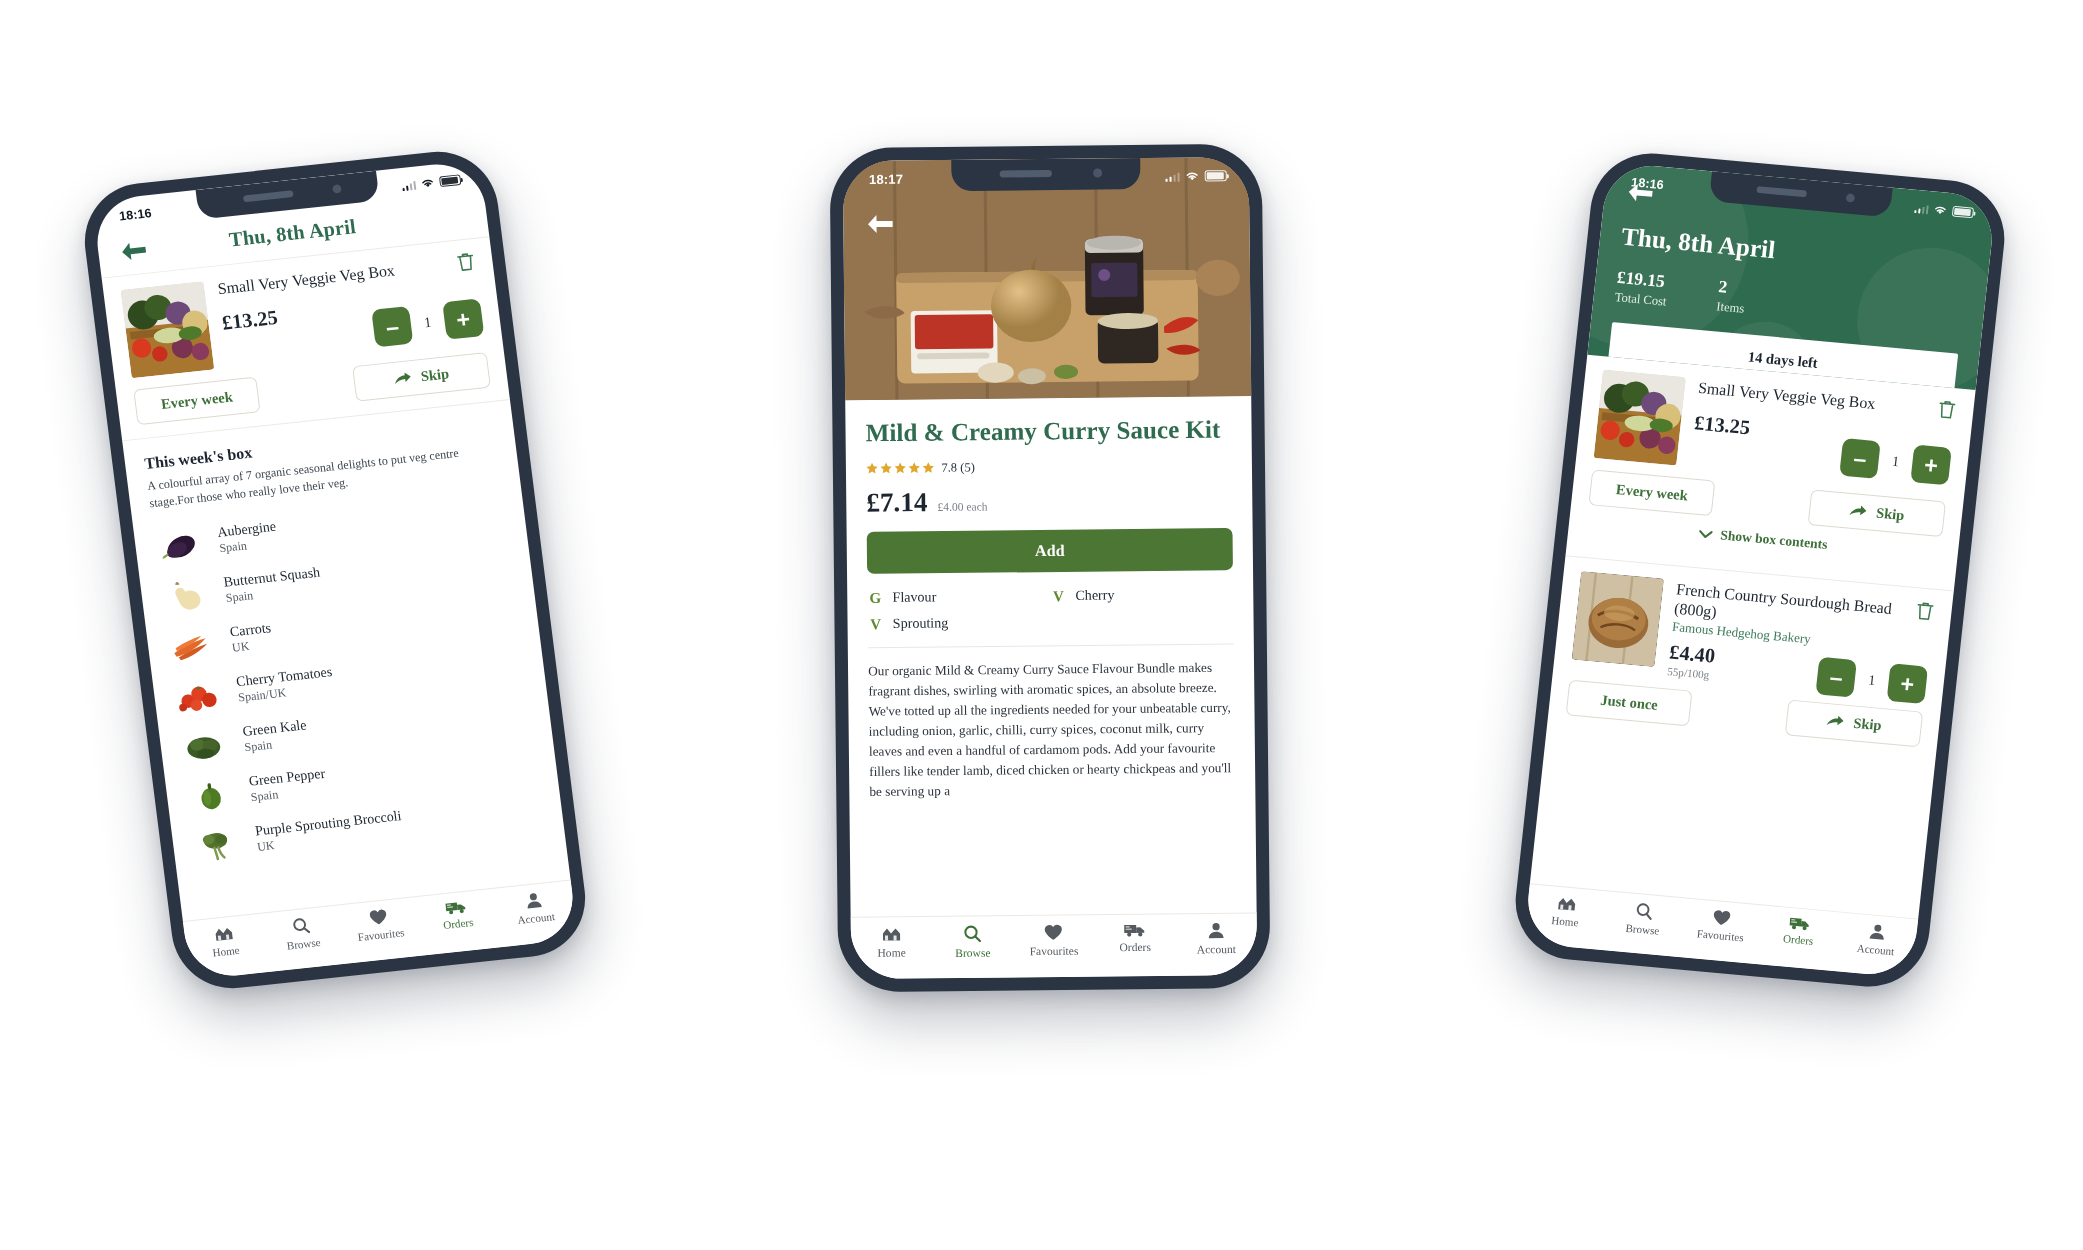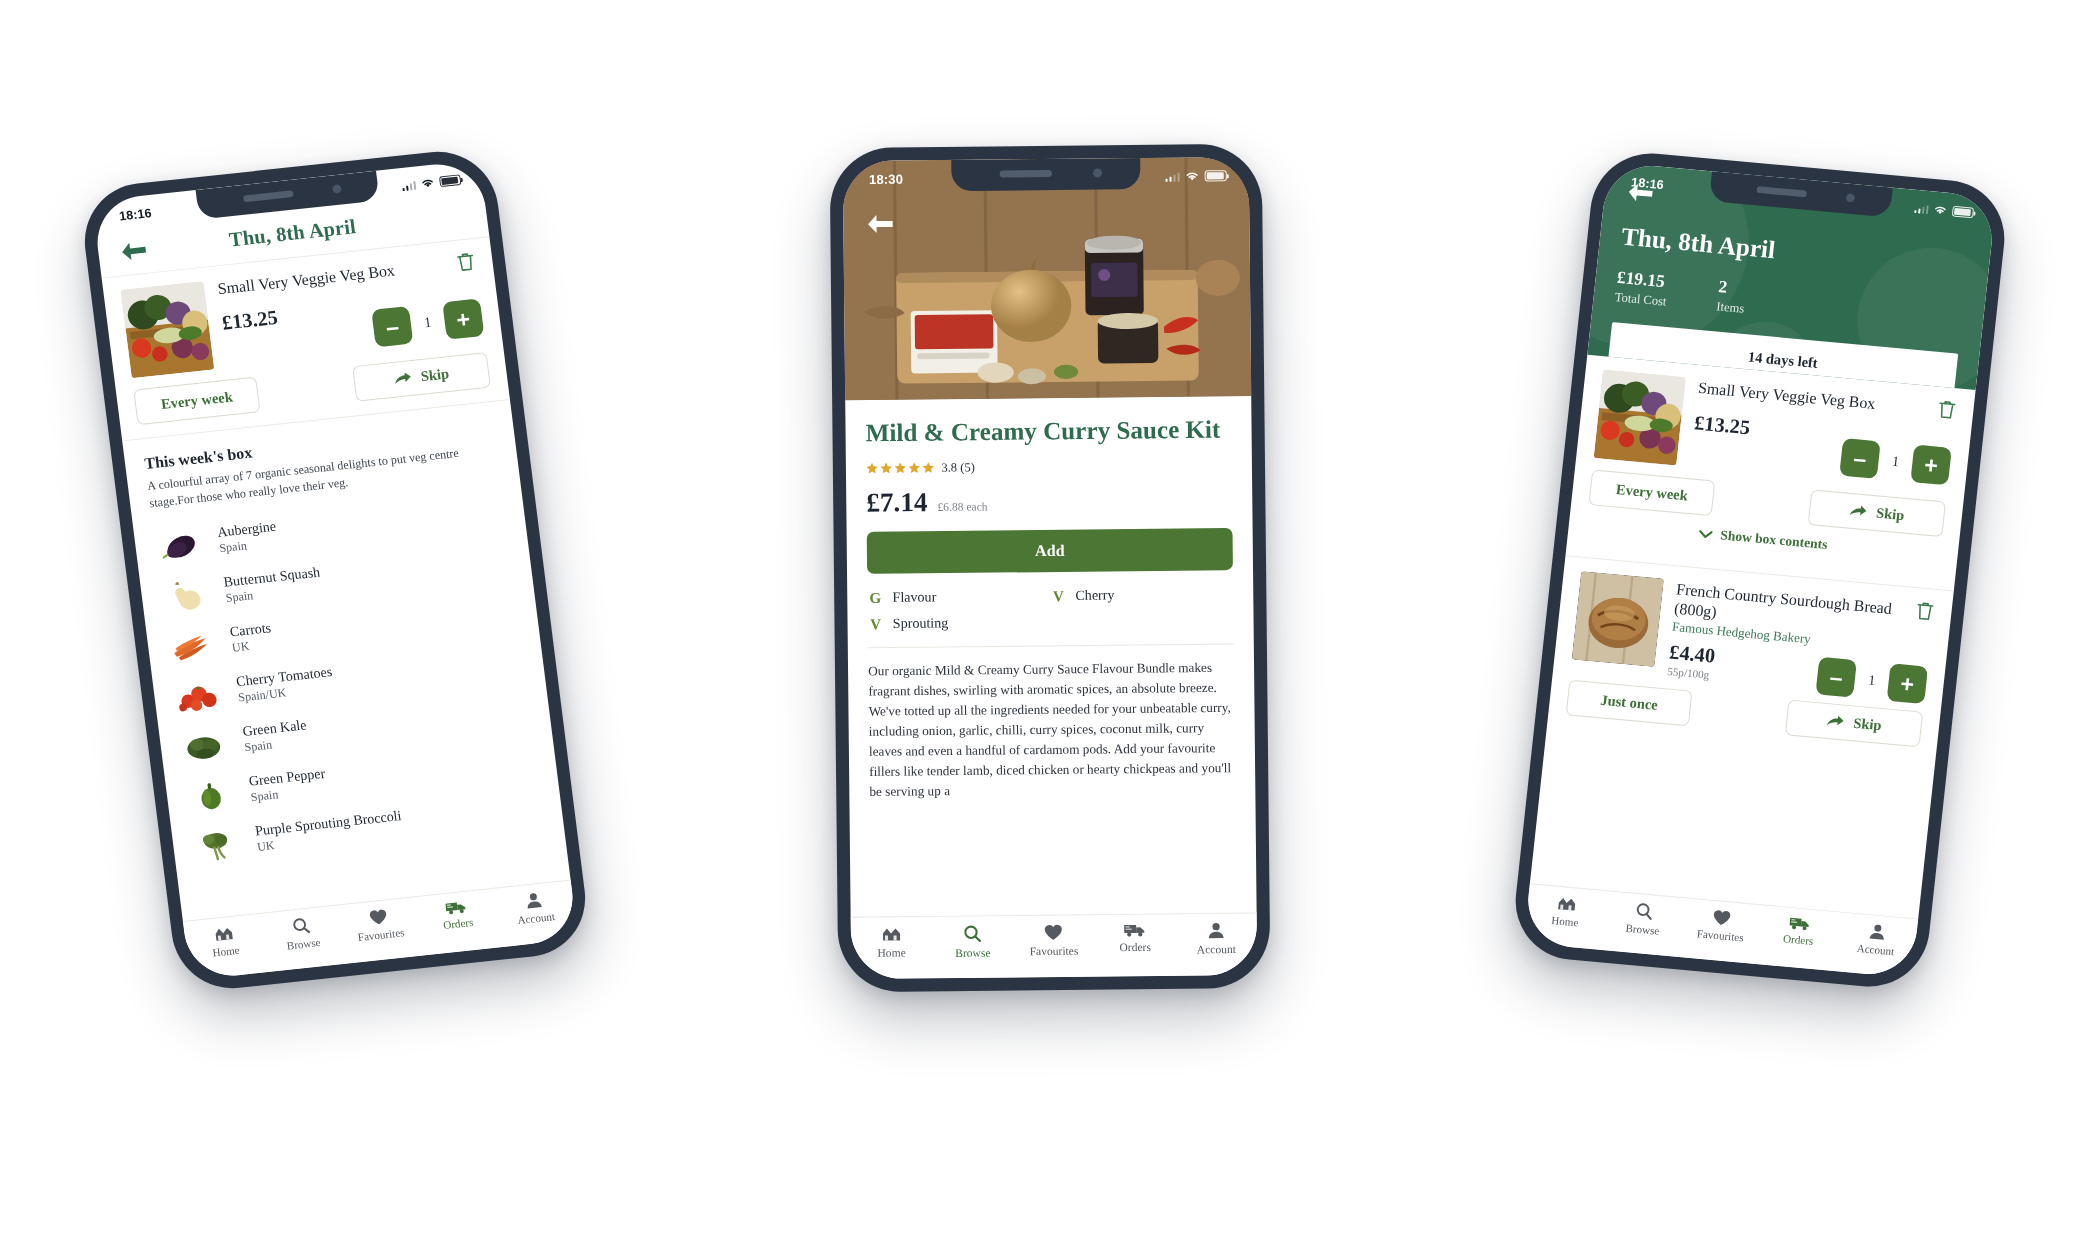--- a/index.html
+++ b/index.html
@@ -464,21 +464,21 @@
     </div>
   </div>
 
   <div class="phone" id="phone-mid">
     <div class="screen">
       <div class="notch">
         <div class="speaker"></div>
         <div class="cam"></div>
       </div>
       <div class="statusbar light">
-        <span>18:30</span>
+        <span>18:17</span>
         <span class="sb-right">
           <span class="bars">
               <i></i>
               <i></i>
               <i></i>
               <i></i>
             </span>
           <svg width="15" height="11" viewBox="0 0 15 11">
             <path d="M7.5 9.6l2-2.2a2.9 2.9 0 0 0-4 0z" fill="currentColor"></path>
             <path d="M2.7 4.6a7.3 7.3 0 0 1 9.6 0" stroke="currentColor" stroke-width="1.5" fill="none" stroke-linecap="round"></path>
@@ -547,25 +547,25 @@
                   <span><svg width="12" height="12" viewBox="0 0 12 12">
                       <path d="M6 0.4l1.7 3.6 3.9.5-2.9 2.7.8 3.9L6 9.2 2.5 11.1l.8-3.9L.4 4.5l3.9-.5z" fill="#e0a72c"></path>
                     </svg></span>
                   <span><svg width="12" height="12" viewBox="0 0 12 12">
                       <path d="M6 0.4l1.7 3.6 3.9.5-2.9 2.7.8 3.9L6 9.2 2.5 11.1l.8-3.9L.4 4.5l3.9-.5z" fill="#e0a72c"></path>
                     </svg></span>
                   <span><svg width="12" height="12" viewBox="0 0 12 12">
                       <path d="M6 0.4l1.7 3.6 3.9.5-2.9 2.7.8 3.9L6 9.2 2.5 11.1l.8-3.9L.4 4.5l3.9-.5z" fill="#e0a72c"></path>
                     </svg></span>
                 </span>
-              <span class="ratetext">3.8 (5)</span>
+              <span class="ratetext">7.8 (5)</span>
             </div>
             <div class="pdp-price-row">
               <span class="pdp-price">£7.14</span>
-              <span class="pdp-each">£6.88 each</span>
+              <span class="pdp-each">£4.00 each</span>
             </div>
             <div class="addbtn">Add</div>
             <div class="diets" id="mid-diets">
                 <div class="diet">
                   <span class="gi">G</span>
                   <span>Flavour</span>
                 </div>
                 <div class="diet">
                   <span class="gi">V</span>
                   <span>Cherry</span>

